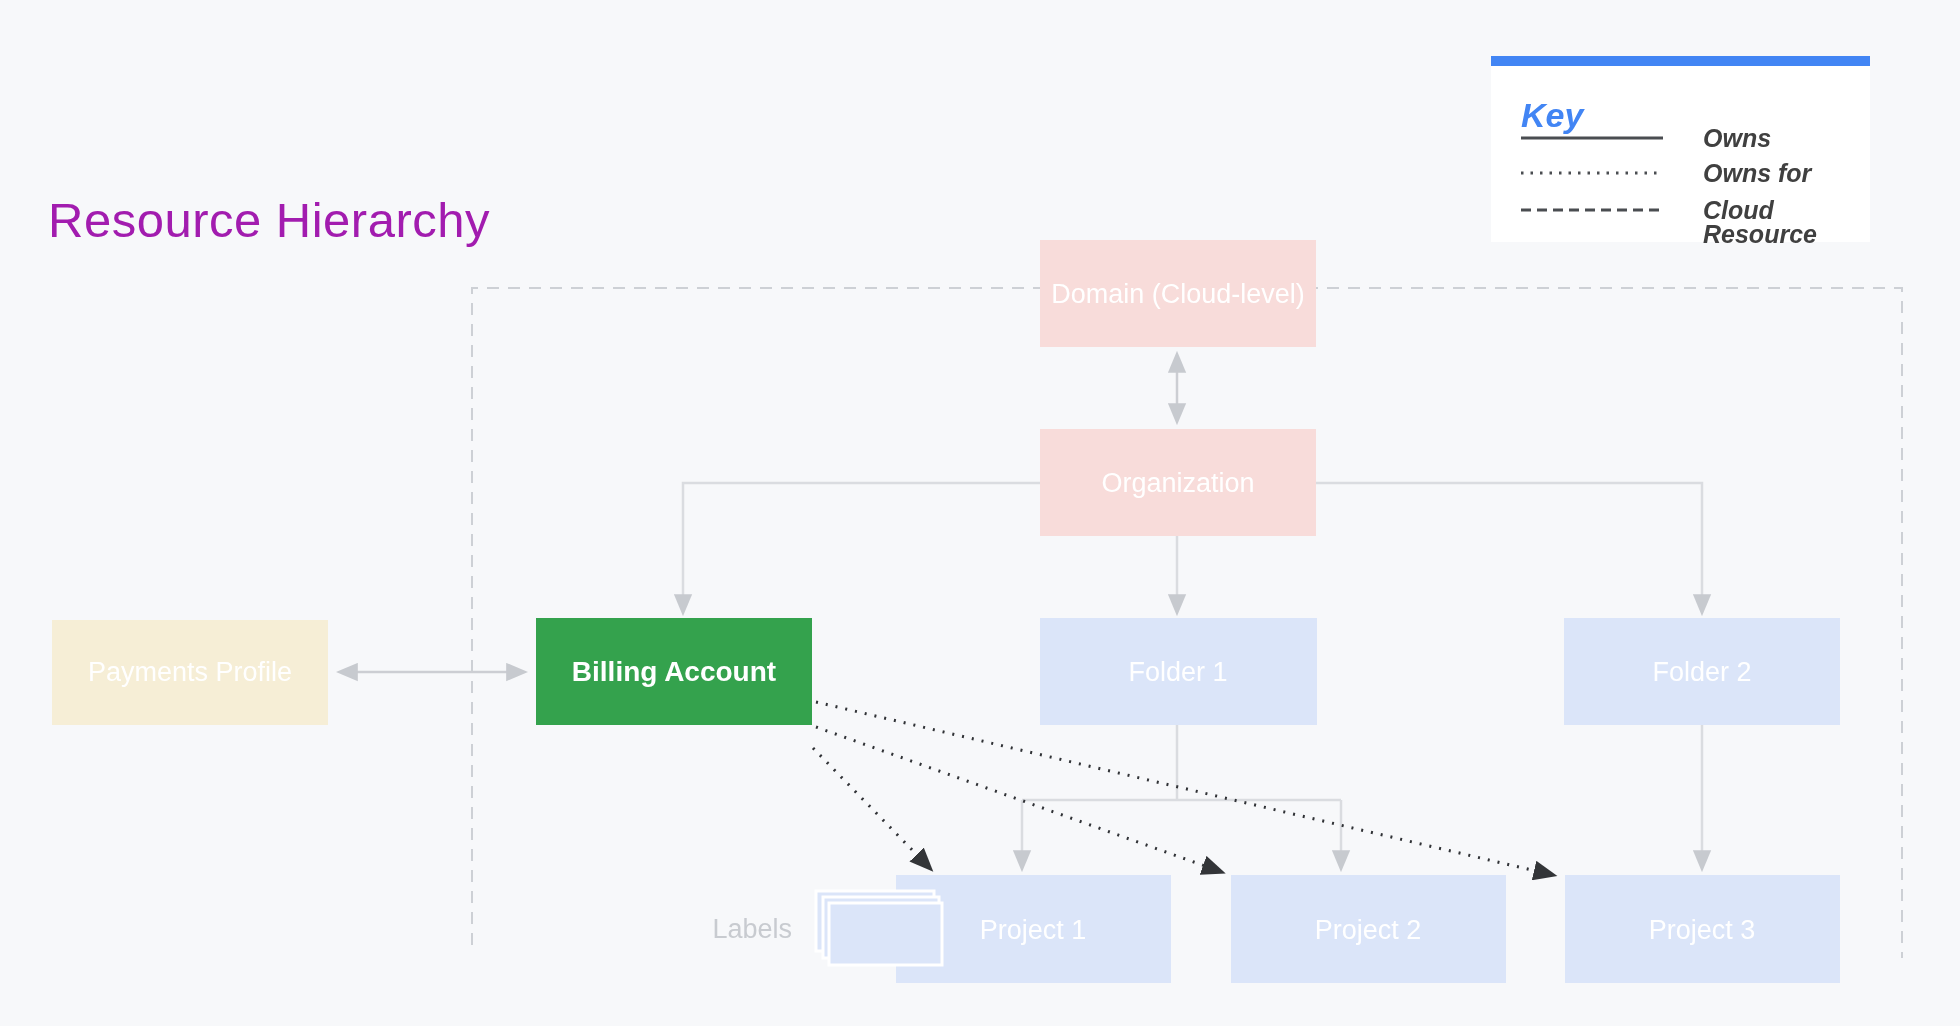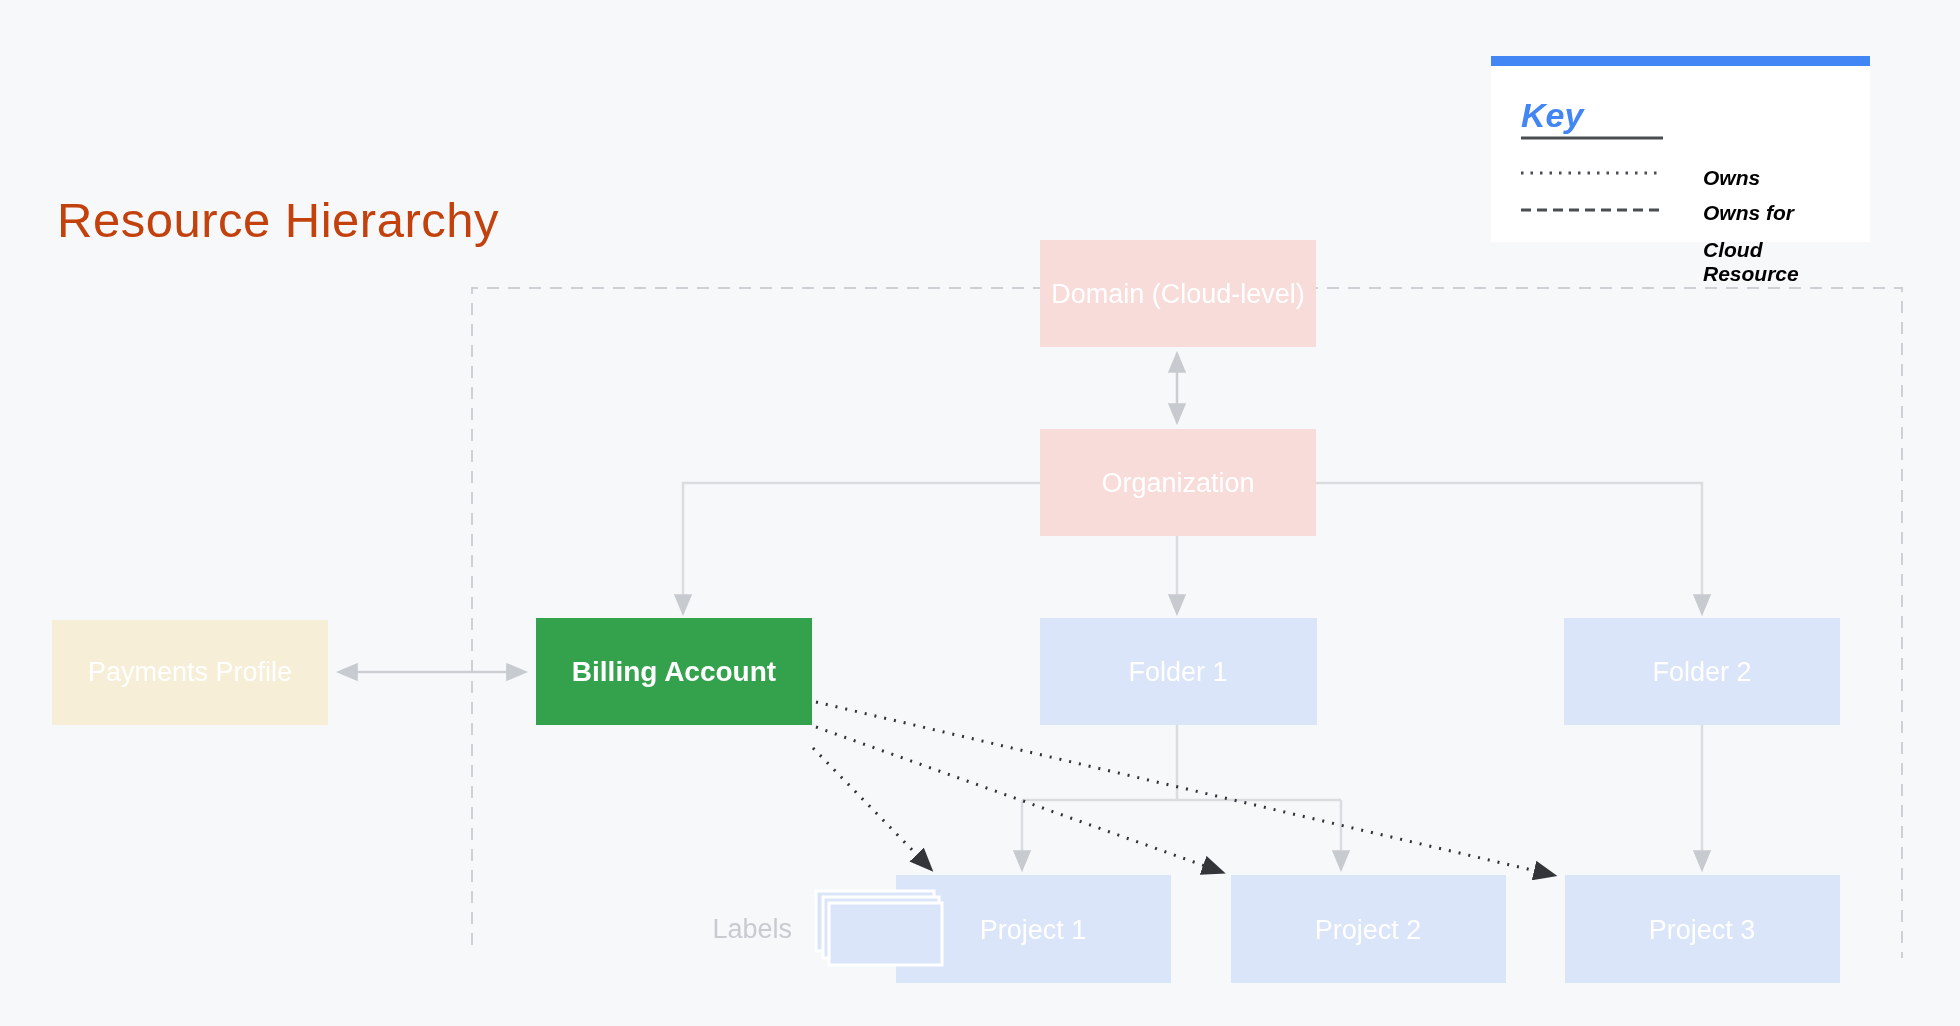--- a/index.html
+++ b/index.html
@@ -1,41 +1,41 @@
 <!DOCTYPE html>
 <html><head>
 <meta charset="utf-8">
 <style>
   html,body{margin:0;padding:0;}
   body{font-family:"Liberation Sans",sans-serif;}
   .stage{position:relative;width:1960px;height:1026px;background:#f7f8fa;overflow:hidden;}
 
   .page-title{
-    position:absolute;left:57px;top:192px;margin:0;
-    font-size:49px;font-weight:400;color:#c2410c;letter-spacing:.5px;
+    position:absolute;left:48px;top:192px;margin:0;
+    font-size:49px;font-weight:400;color:#a21caf;letter-spacing:.5px;
   }
 
   
   .diagram{position:absolute;left:0;top:0;}
   .boundary{fill:none;stroke:#cdd0d5;stroke-width:2;stroke-dasharray:12 9;}
   .conn{fill:none;stroke:#dadce0;stroke-width:2.5;}
   .dbl{fill:none;stroke:#ccced3;stroke-width:2.5;}
   .dotted{fill:none;stroke:#303236;stroke-width:3;stroke-dasharray:2 8;}
   .node-label{font-size:27px;fill:#ffffff;text-anchor:middle;}
   .node-label.bold{font-weight:bold;font-size:28px;}
   .labels-caption{font-size:27px;fill:#c8cbd0;text-anchor:end;}
   .card{stroke:#ffffff;stroke-width:3;}
 
   
   .key-panel{position:absolute;left:1491px;top:56px;width:379px;height:186px;font-style:italic;}
   .key-bar{height:10px;}
   .key-body{position:relative;background:#ffffff;height:176px;}
   .key-title{position:absolute;left:30px;top:30px;font-size:34px;font-weight:bold;}
   .key-sample{position:absolute;left:30px;width:142px;height:8px;}
-  .key-label{position:absolute;left:212px;width:130px;font-size:21px;font-weight:bold;color:#000000;line-height:24px;margin-top:40px;}
+  .key-label{position:absolute;left:212px;width:130px;font-size:25px;font-weight:bold;color:#404040;line-height:24px;}
   .s-solid{top:68px;}  .l-solid{top:60px;}
   .s-dotted{top:103px;} .l-dotted{top:95px;}
   .s-dashed{top:140px;} .l-dashed{top:132px;}
   .legend-line{stroke:#4a4d51;fill:none;}
 </style>
 </head>
 <body>
 
 <div class="stage">
 

